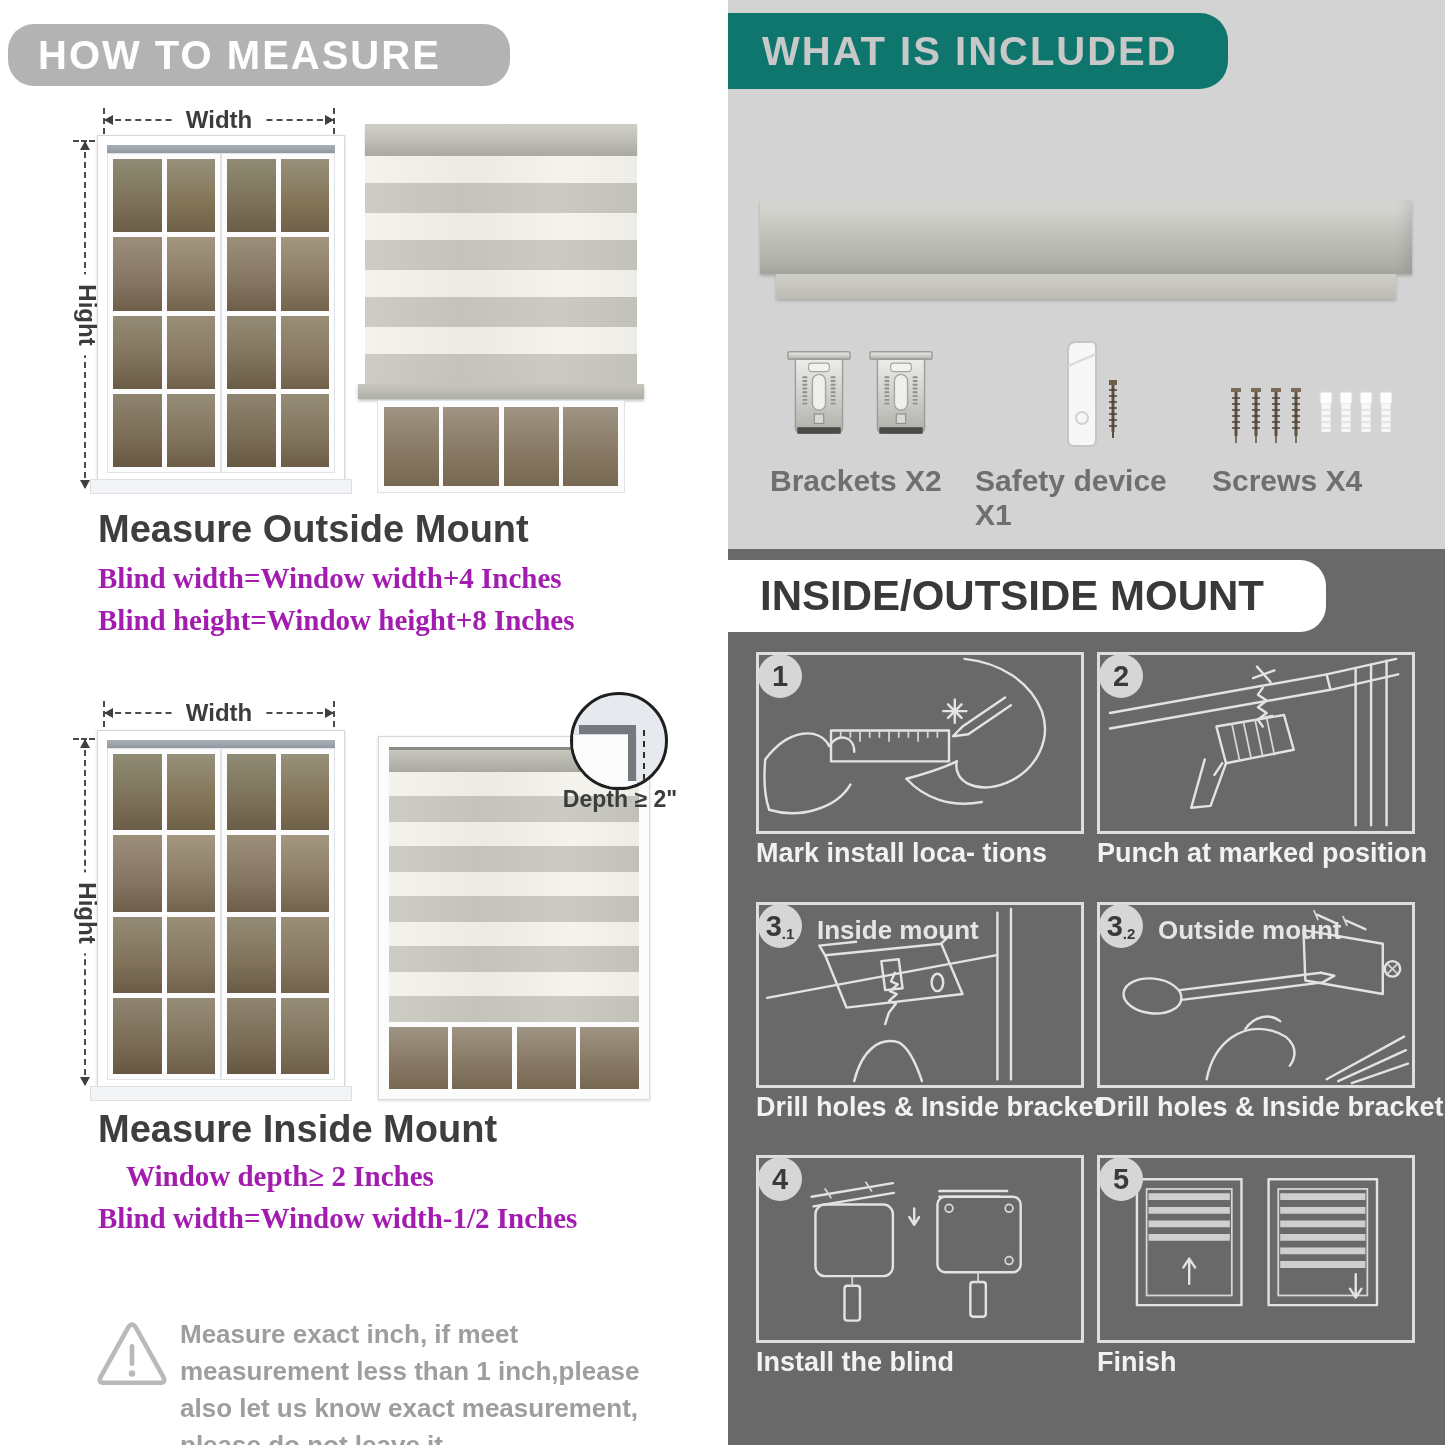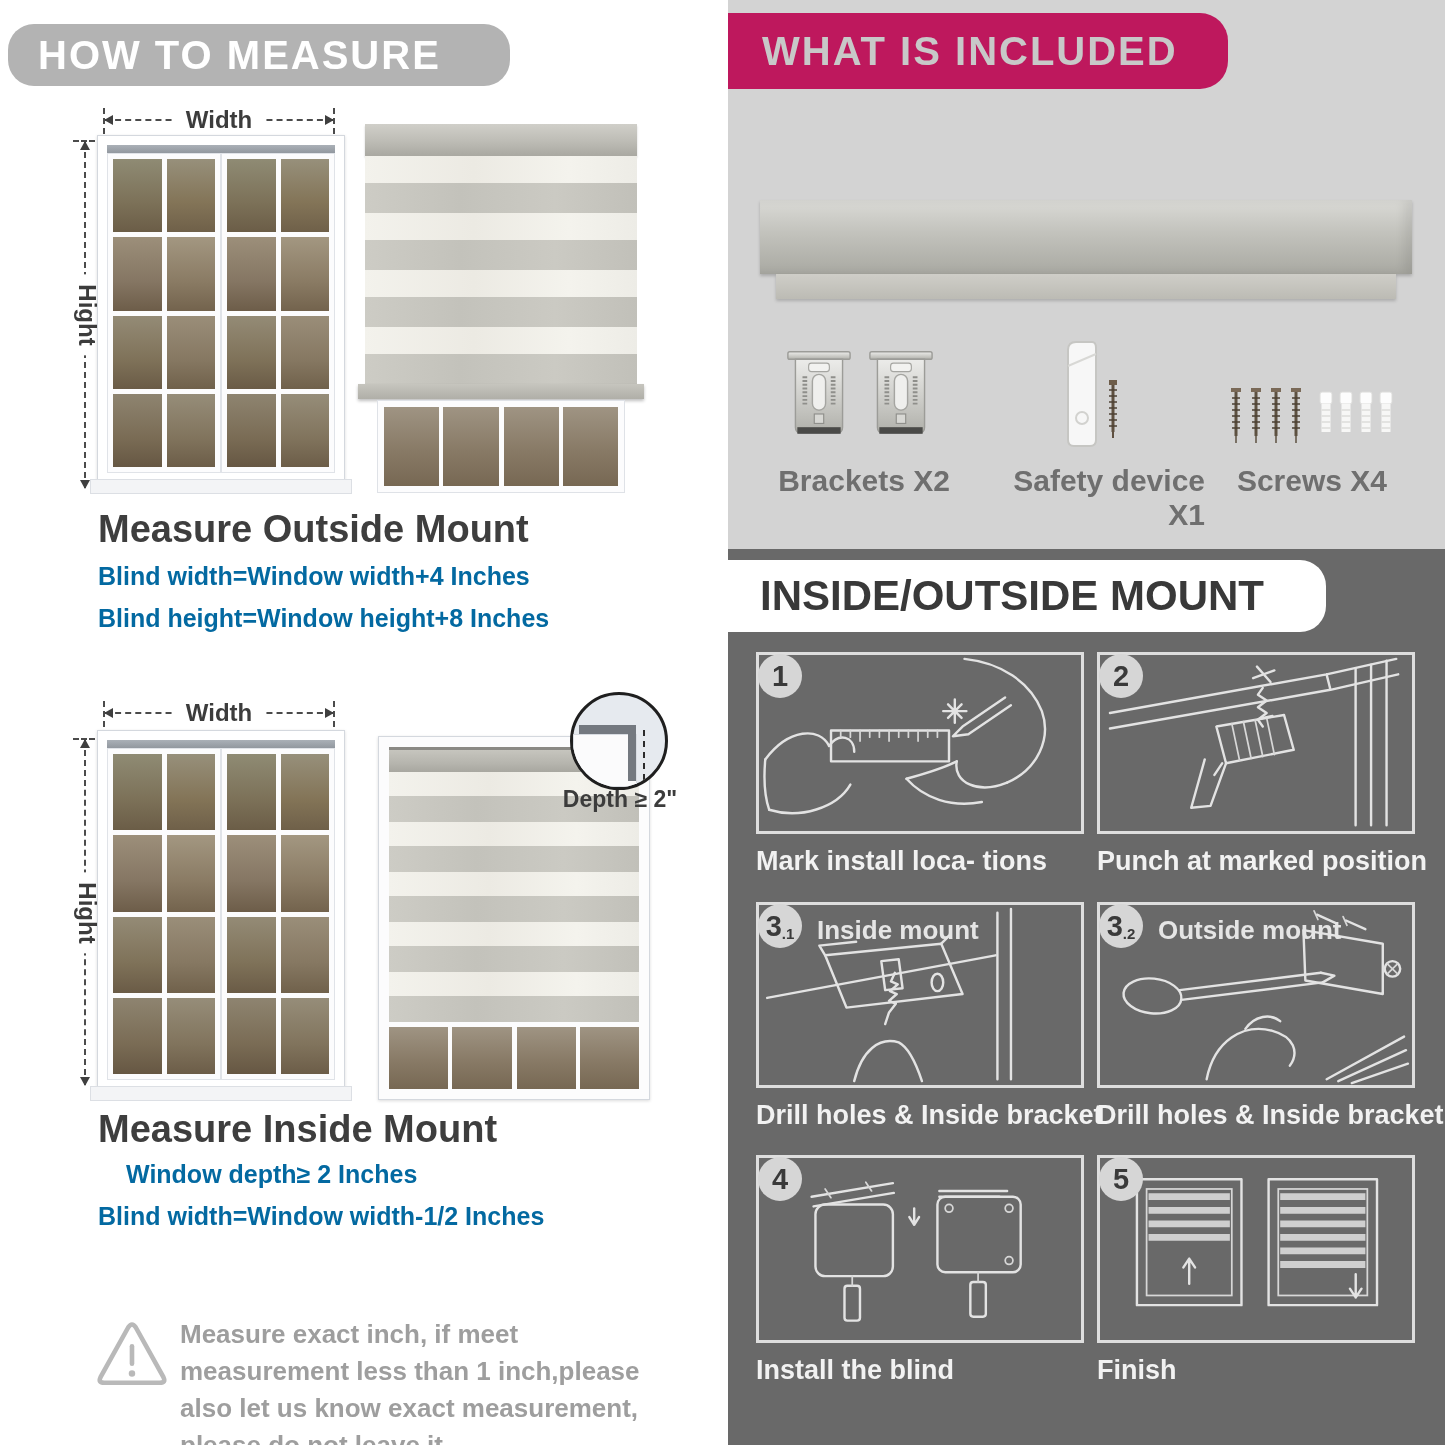--- a/index.html
+++ b/index.html
@@ -2,21 +2,21 @@
 <html><head>
 <meta charset="utf-8">
 <style>
   html,body{margin:0;padding:0;background:#ffffff;}
   #canvas{position:relative;width:1445px;height:1445px;background:#ffffff;overflow:hidden;
           font-family:"Liberation Sans", sans-serif;}
 
   
   .abs{position:absolute;}
   .sec-title{font-weight:bold;font-size:38px;color:#3e3e3e;}
-  .sec-line{font-weight:bold;font-size:25px;color:#0369a1;}
+  .sec-line{font-weight:bold;font-size:29px;color:#a21caf;font-family:Liberation Serif, serif;}
 
   
   .lheader{left:8px;top:24px;width:502px;height:62px;background:#b3b3b3;border-radius:26px;
            color:#ffffff;font-weight:bold;font-size:40px;line-height:62px;padding-left:30px;
            letter-spacing:2px;box-sizing:border-box;}
 
   
   .dimh{position:absolute;border-top:2px dashed #4b4b4b;}
   .dimh .al{position:absolute;left:-1px;top:-6px;width:0;height:0;border:5px solid transparent;border-right:9px solid #3f3f3f;border-left:0;}
   .dimh .ar{position:absolute;right:-1px;top:-6px;width:0;height:0;border:5px solid transparent;border-left:9px solid #3f3f3f;border-right:0;}
@@ -72,44 +72,44 @@
   .mg-h{position:absolute;left:6%;top:33%;width:62%;height:9%;background:#747980;}
   .mg-v{position:absolute;left:60%;top:33%;width:9%;bottom:6%;background:#747980;}
   .mg-d{position:absolute;left:76%;top:38%;bottom:8%;width:0;border-left:2px dashed #2b2b2b;}
   .depth-lbl{left:545px;top:786px;width:150px;text-align:center;font-weight:bold;font-size:23px;color:#3c3c3c;}
 
   
   .warn-text{left:180px;top:1316px;width:480px;font-weight:bold;font-size:26px;line-height:37px;color:#9e9e9e;}
 
   
   .rt-top{left:728px;top:0;width:717px;height:549px;background:#d3d3d3;}
-  .rt-header{left:728px;top:13px;width:500px;height:76px;background:#be185d;border-radius:0 28px 28px 0;
+  .rt-header{left:728px;top:13px;width:500px;height:76px;background:#0f766e;border-radius:0 28px 28px 0;
              color:#c8c8c8;font-weight:bold;font-size:40px;line-height:76px;padding-left:34px;
              letter-spacing:2px;box-sizing:border-box;}
   .product-lbl{left:728px;top:140px;width:717px;text-align:center;font-weight:bold;font-size:31px;color:#6f6f6f;}
   .headrail{left:760px;top:200px;width:652px;height:74px;
             background:linear-gradient(180deg,#dadad6 0%,#c2c2bc 45%,#a9a9a2 100%);
             box-shadow:inset -8px 0 10px rgba(0,0,0,.08), 0 2px 3px rgba(0,0,0,.2);}
   .headrail-lip{left:776px;top:274px;width:620px;height:25px;
             background:linear-gradient(180deg,#cfcec8,#bcbbb4);box-shadow:0 2px 3px rgba(0,0,0,.18);}
-  .item-lbl{top:464px;text-align:right;font-weight:bold;font-size:30px;color:#6f6f6f;}
+  .item-lbl{top:464px;text-align:left;font-weight:bold;font-size:30px;color:#6f6f6f;}
 
   .rt-bot{left:728px;top:549px;width:717px;height:896px;background:#696969;}
   .mt-header{left:728px;top:560px;width:598px;height:72px;background:#ffffff;border-radius:0 26px 26px 0;
              color:#393939;font-weight:bold;font-size:42px;line-height:72px;padding-left:32px;
              box-sizing:border-box;}
 
   
   .step{position:absolute;}
   .panel{position:relative;border:3px solid #dedede;box-sizing:border-box;background:#696969;}
   .badge{position:absolute;left:-1px;top:-1px;width:44px;height:44px;border-radius:50%;background:#d6d6d6;
          color:#3a3a3a;display:flex;align-items:center;justify-content:center;font-weight:bold;font-size:29px;z-index:2;}
   .badge .sub{font-size:15px;margin-top:14px;}
   .panel-label{position:absolute;left:58px;top:10px;color:#e5e5e5;font-weight:bold;font-size:26px;z-index:2;}
-  .step-cap{margin-top:12px;color:#f2f2f2;font-weight:bold;font-size:27px;white-space:nowrap;}
+  .step-cap{margin-top:4px;color:#f2f2f2;font-weight:bold;font-size:27px;white-space:nowrap;}
   .panel svg{display:block;width:100%;height:100%;}
   .ln{stroke:#e3e3e3;fill:none;stroke-width:2.5;stroke-linecap:round;stroke-linejoin:round;}
   .ln2{stroke:#d7d7d7;fill:none;stroke-width:1.8;stroke-linecap:round;}
   .st5{stroke:#cfcfcf;fill:none;stroke-width:7;}
 </style>
 </head>
 <body>
 
 <div id="canvas">
 

